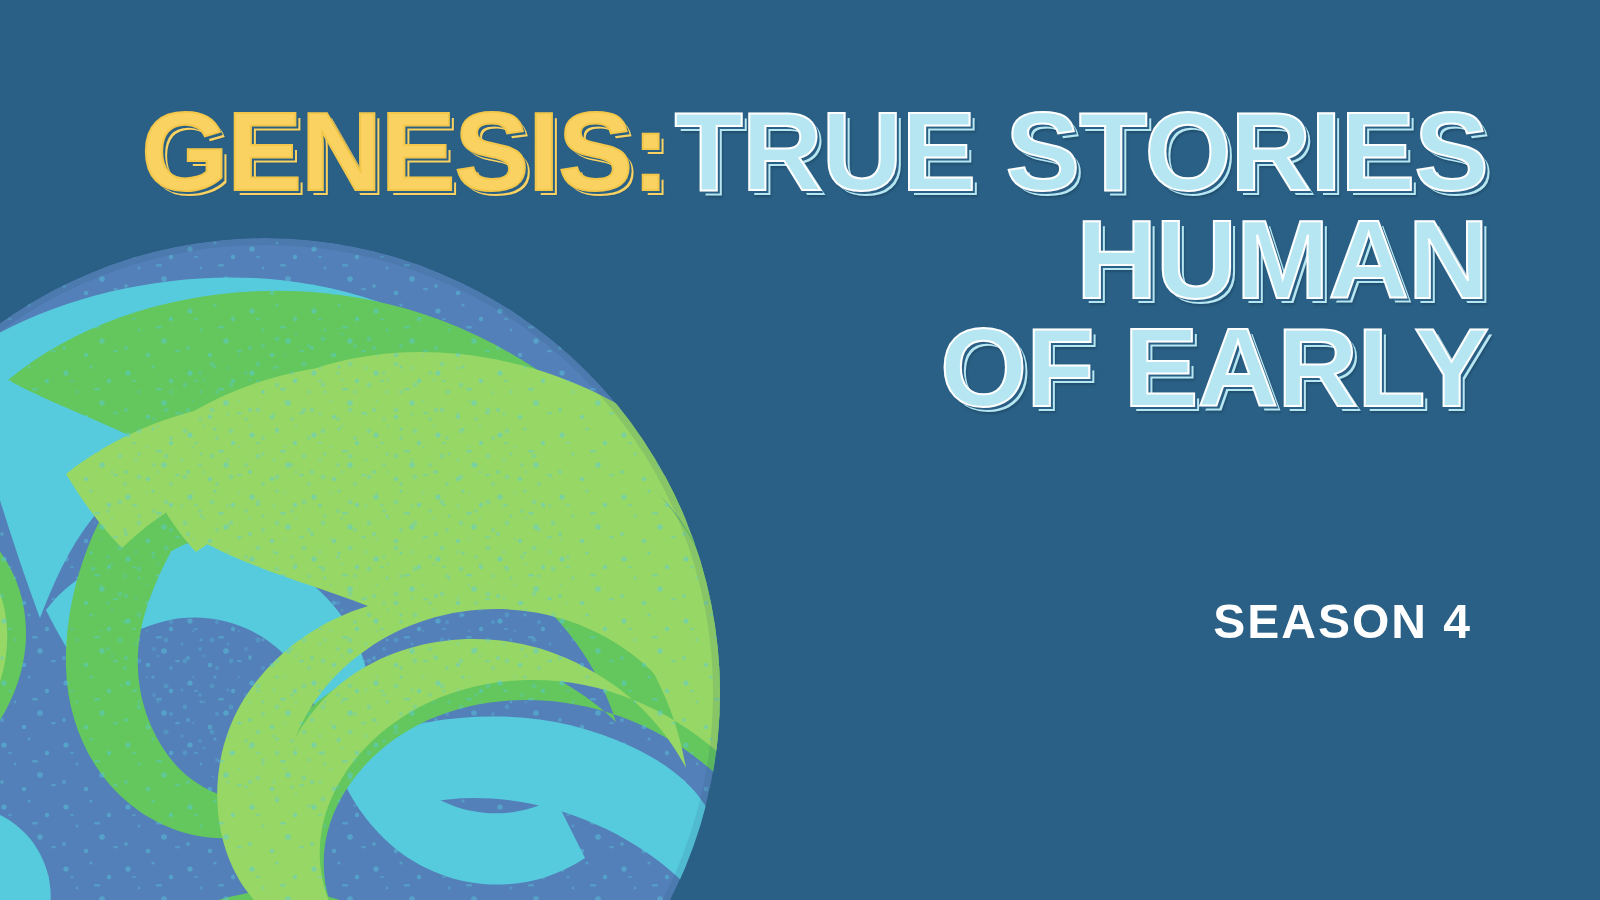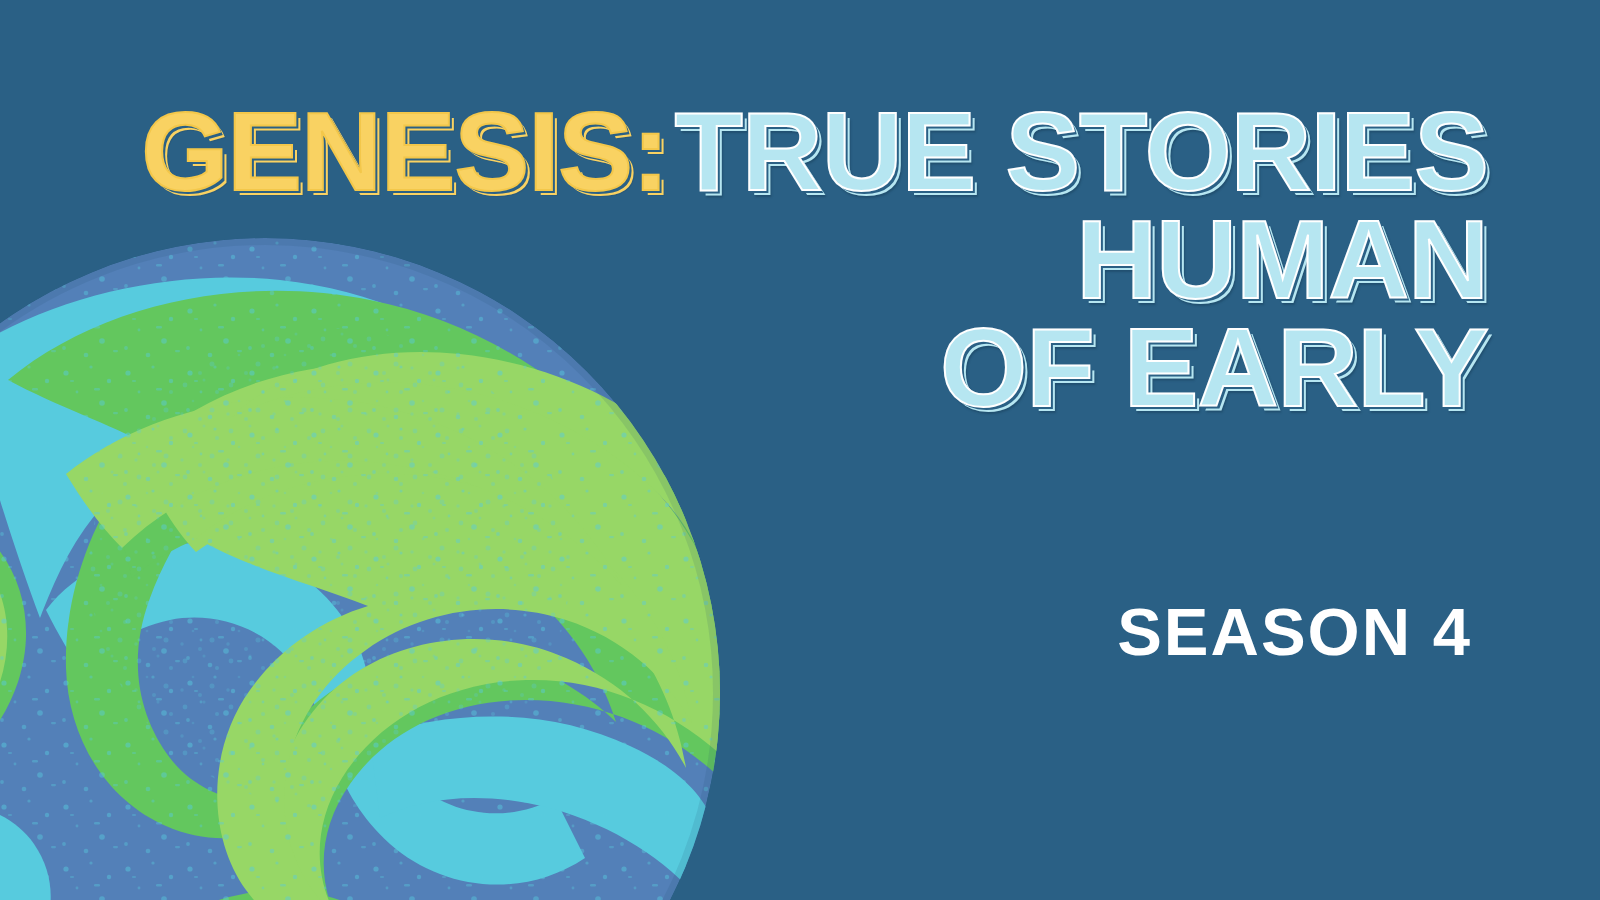--- a/index.html
+++ b/index.html
@@ -93,21 +93,21 @@
   
   #season {
     position:absolute;
     right:128px;
     top:598px;
     width:1200px;
     text-align:right;
     font-family:"Liberation Sans Narrow","Liberation Sans", sans-serif;
     font-weight:bold;
     font-stretch:condensed;
-    font-size:67px;
+    font-size:48px;
     letter-spacing:2px;
     color:#ffffff;
     text-transform:uppercase;
     white-space:nowrap;
     line-height:1;
   }
 </style>
 </head>
 <body>
 

